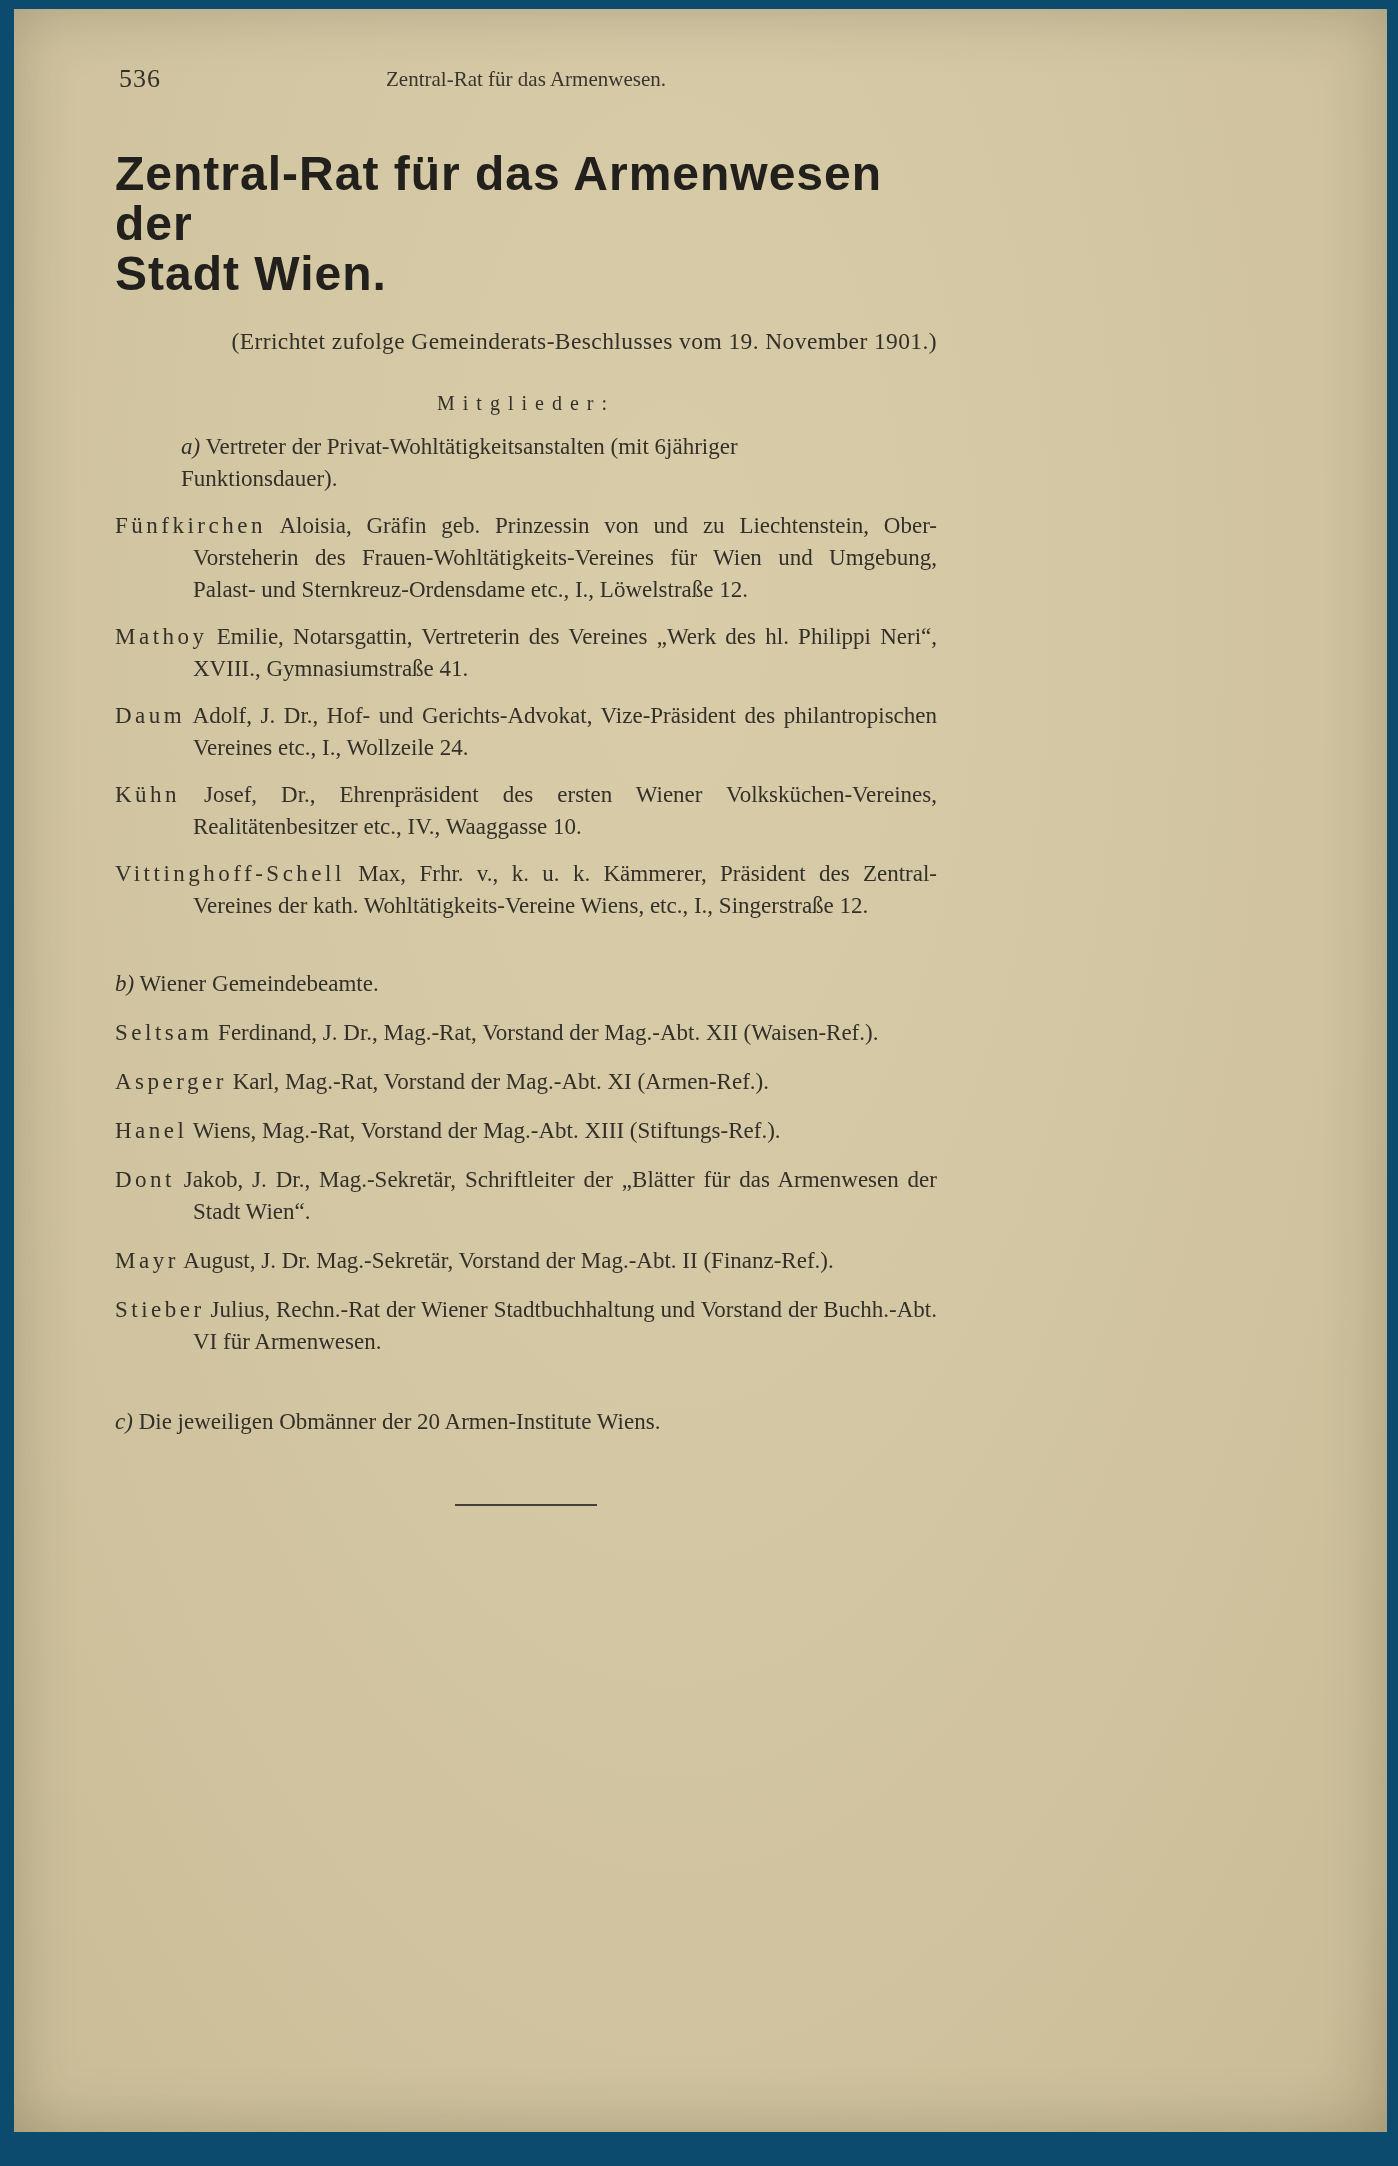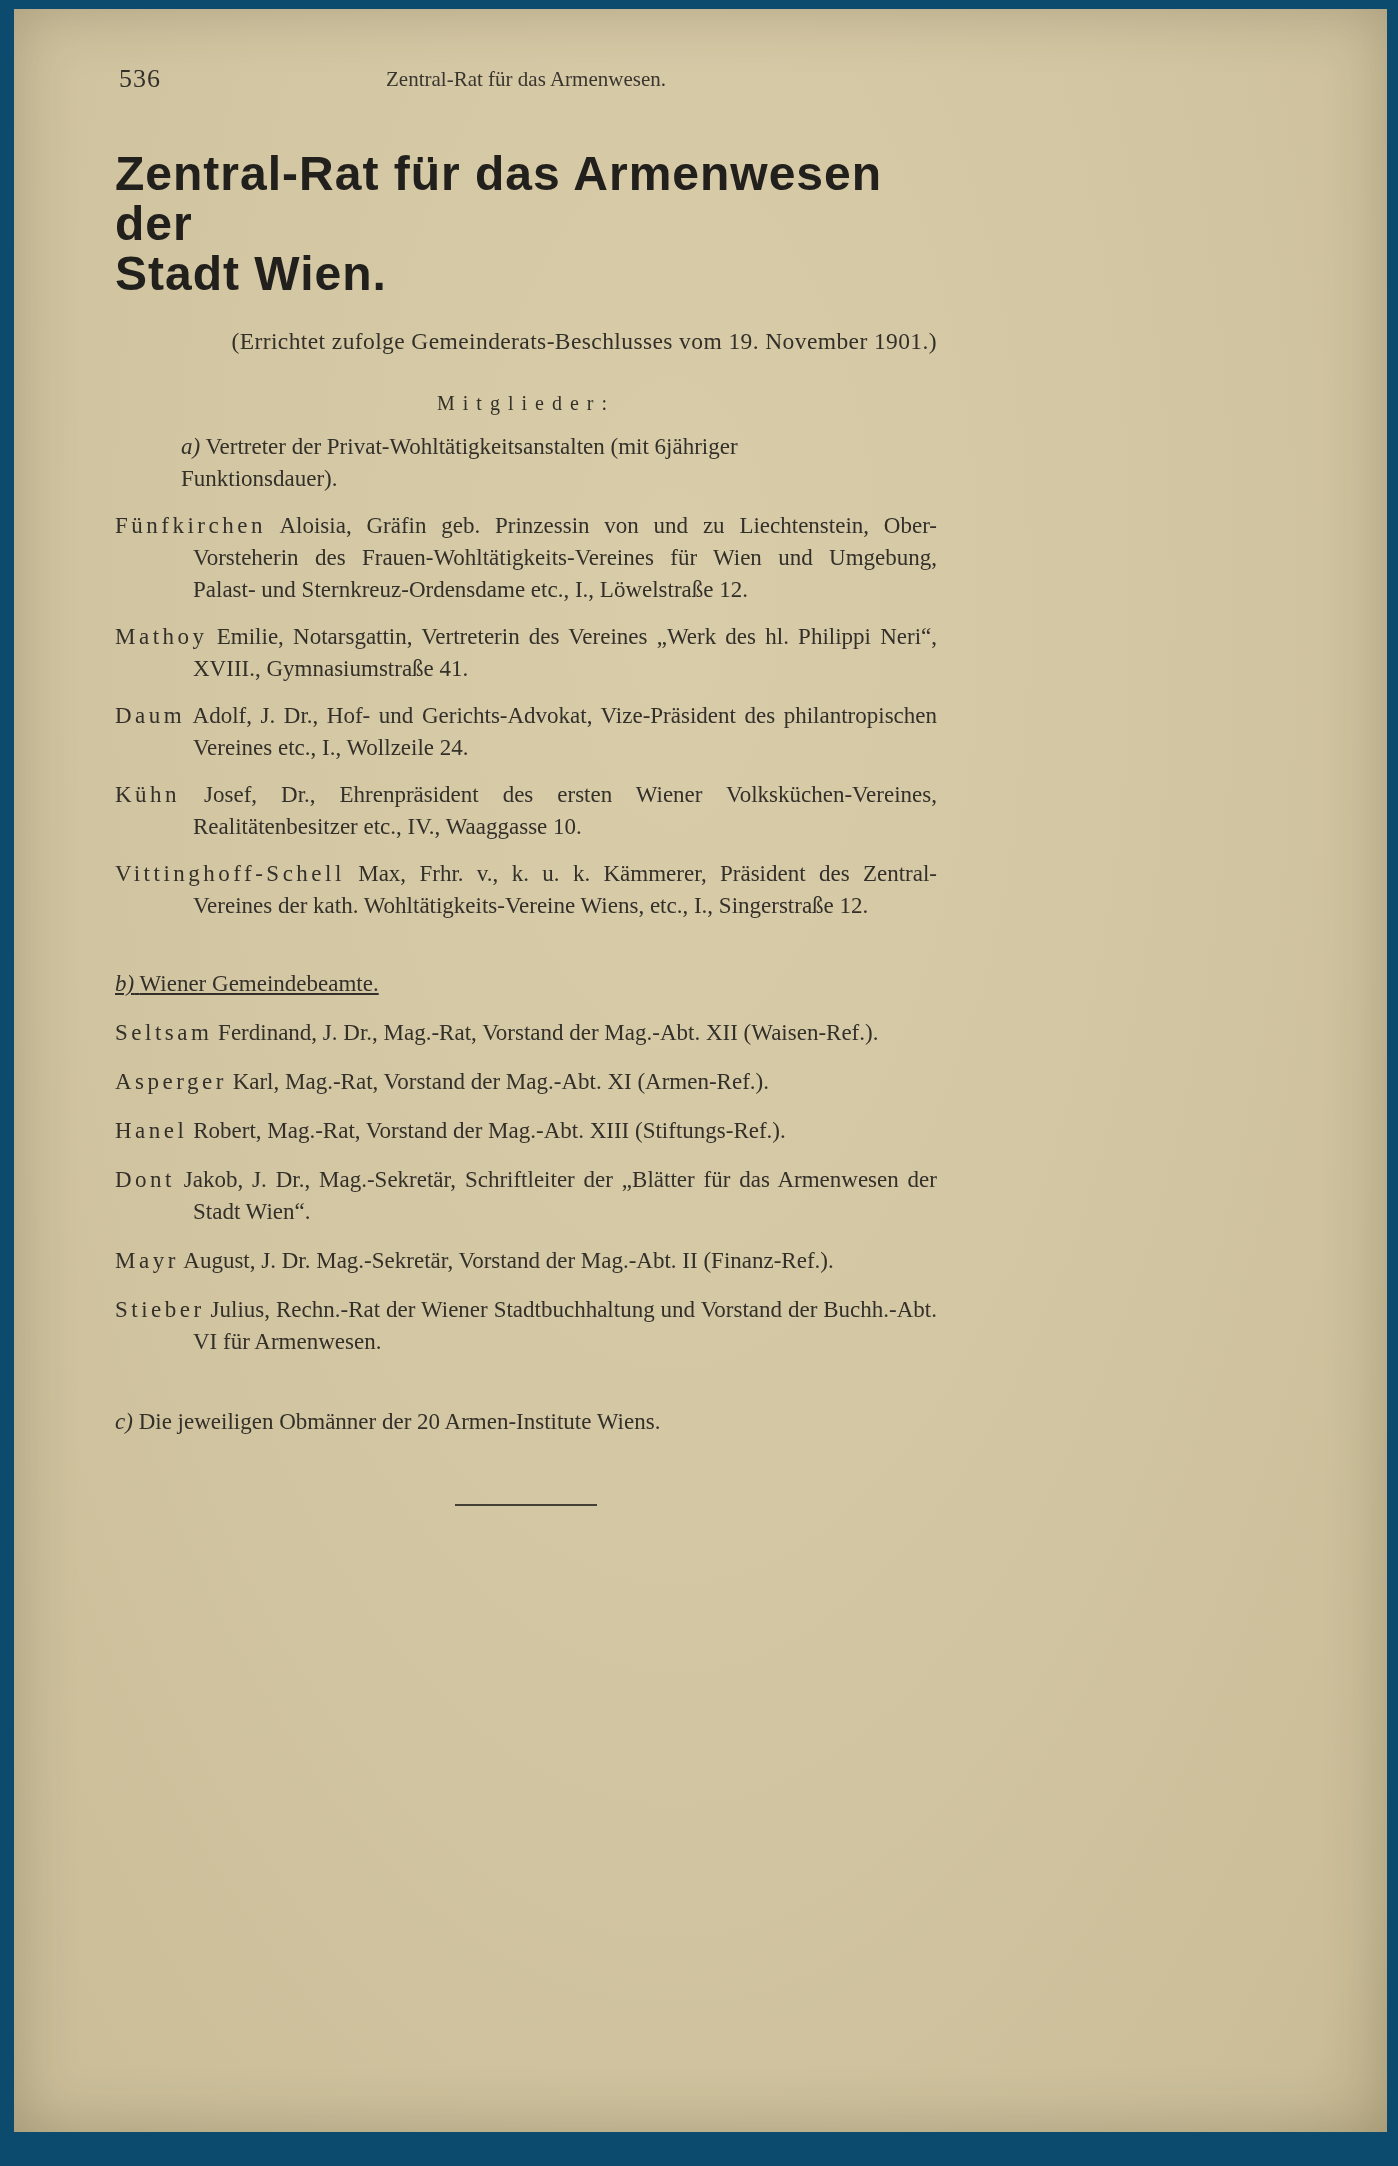--- a/index.html
+++ b/index.html
@@ -73,21 +73,21 @@
     text-align: center;
     font-size: 20px;
     letter-spacing: 8px;
   }
   .section-heading {
     margin: 12px auto 0 auto;
     text-align: left;
   }
   .section-heading .marker { font-style: italic; }
   .sec-a { max-width: 690px; }
-  .sec-b { margin-top: 46px; text-decoration: underline; }
+  .sec-b { margin-top: 46px; }
   .sec-c { margin-top: 48px; }
   .entry {
     margin: 14px 0 0 0;
     padding-left: 78px;
     text-indent: -78px;
     text-align: justify;
   }
   .entry .name { letter-spacing: 3.5px; }
   .group-a .entry { margin-top: 15px; }
   .group-b .entry { margin-top: 17px; }
@@ -126,21 +126,21 @@
         <p class="entry"><span class="name">Daum</span><span class="rest"> Adolf, J. Dr., Hof- und Gerichts-Advokat, Vize-Präsident des philantropischen Vereines etc., I., Wollzeile 24.</span></p>
         <p class="entry"><span class="name">Kühn</span><span class="rest"> Josef, Dr., Ehrenpräsident des ersten Wiener Volksküchen-Vereines, Realitätenbesitzer etc., IV., Waaggasse 10.</span></p>
         <p class="entry"><span class="name">Vittinghoff-Schell</span><span class="rest"> Max, Frhr. v., k. u. k. Kämmerer, Präsident des Zentral-Vereines der kath. Wohltätigkeits-Vereine Wiens, etc., I., Singerstraße 12.</span></p>
       </div>
 
       <p class="section-heading sec-b"><span class="marker">b)</span> <span>Wiener Gemeindebeamte.</span></p>
 
       <div class="group-b">
         <p class="entry"><span class="name">Seltsam</span><span class="rest"> Ferdinand, J. Dr., Mag.-Rat, Vorstand der Mag.-Abt. XII (Waisen-Ref.).</span></p>
         <p class="entry"><span class="name">Asperger</span><span class="rest"> Karl, Mag.-Rat, Vorstand der Mag.-Abt. XI (Armen-Ref.).</span></p>
-        <p class="entry"><span class="name">Hanel</span><span class="rest"> Robert, Mag.-Rat, Vorstand der Mag.-Abt. XIII (Stiftungs-Ref.).</span></p>
+        <p class="entry"><span class="name">Hanel</span><span class="rest"> Wiens, Mag.-Rat, Vorstand der Mag.-Abt. XIII (Stiftungs-Ref.).</span></p>
         <p class="entry"><span class="name">Dont</span><span class="rest"> Jakob, J. Dr., Mag.-Sekretär, Schriftleiter der „Blätter für das Armenwesen der Stadt Wien“.</span></p>
         <p class="entry"><span class="name">Mayr</span><span class="rest"> August, J. Dr. Mag.-Sekretär, Vorstand der Mag.-Abt. II (Finanz-Ref.).</span></p>
         <p class="entry"><span class="name">Stieber</span><span class="rest"> Julius, Rechn.-Rat der Wiener Stadtbuchhaltung und Vorstand der Buchh.-Abt. VI für Armenwesen.</span></p>
       </div>
 
       <p class="section-heading sec-c"><span class="marker">c)</span> <span>Die jeweiligen Obmänner der 20 Armen-Institute Wiens.</span></p>
 
       <div class="separator"></div>
 
     </div>

